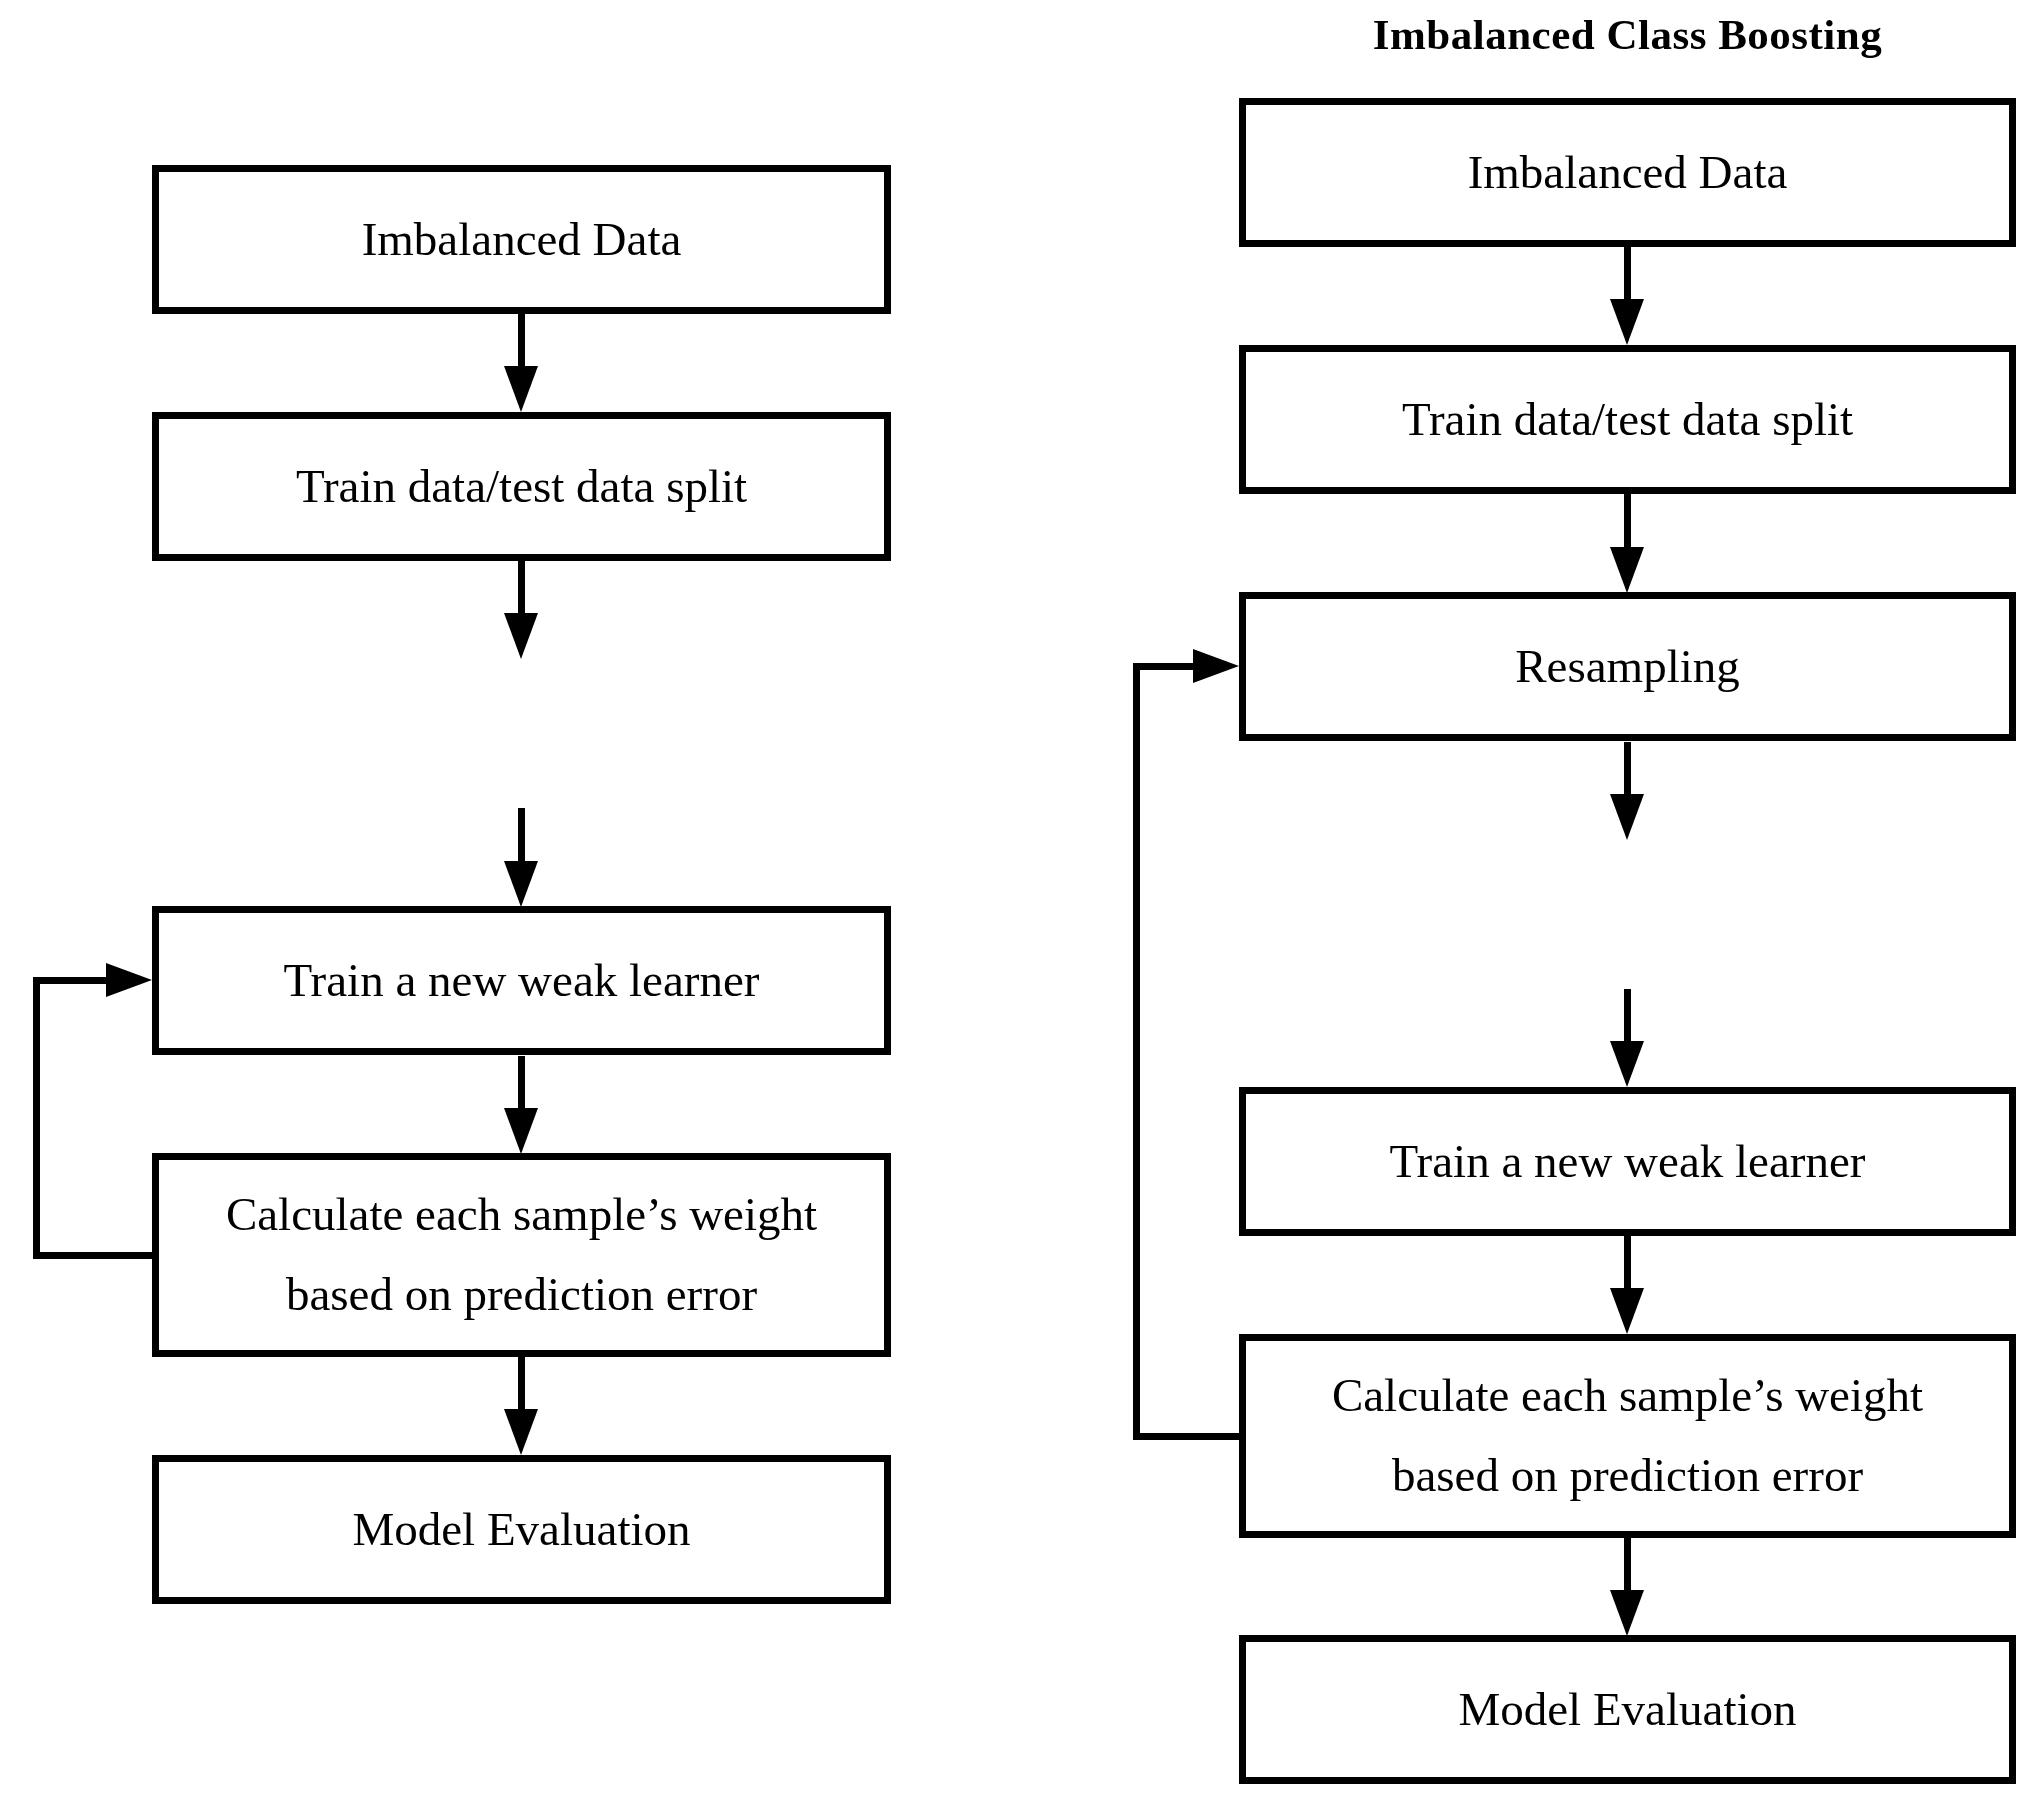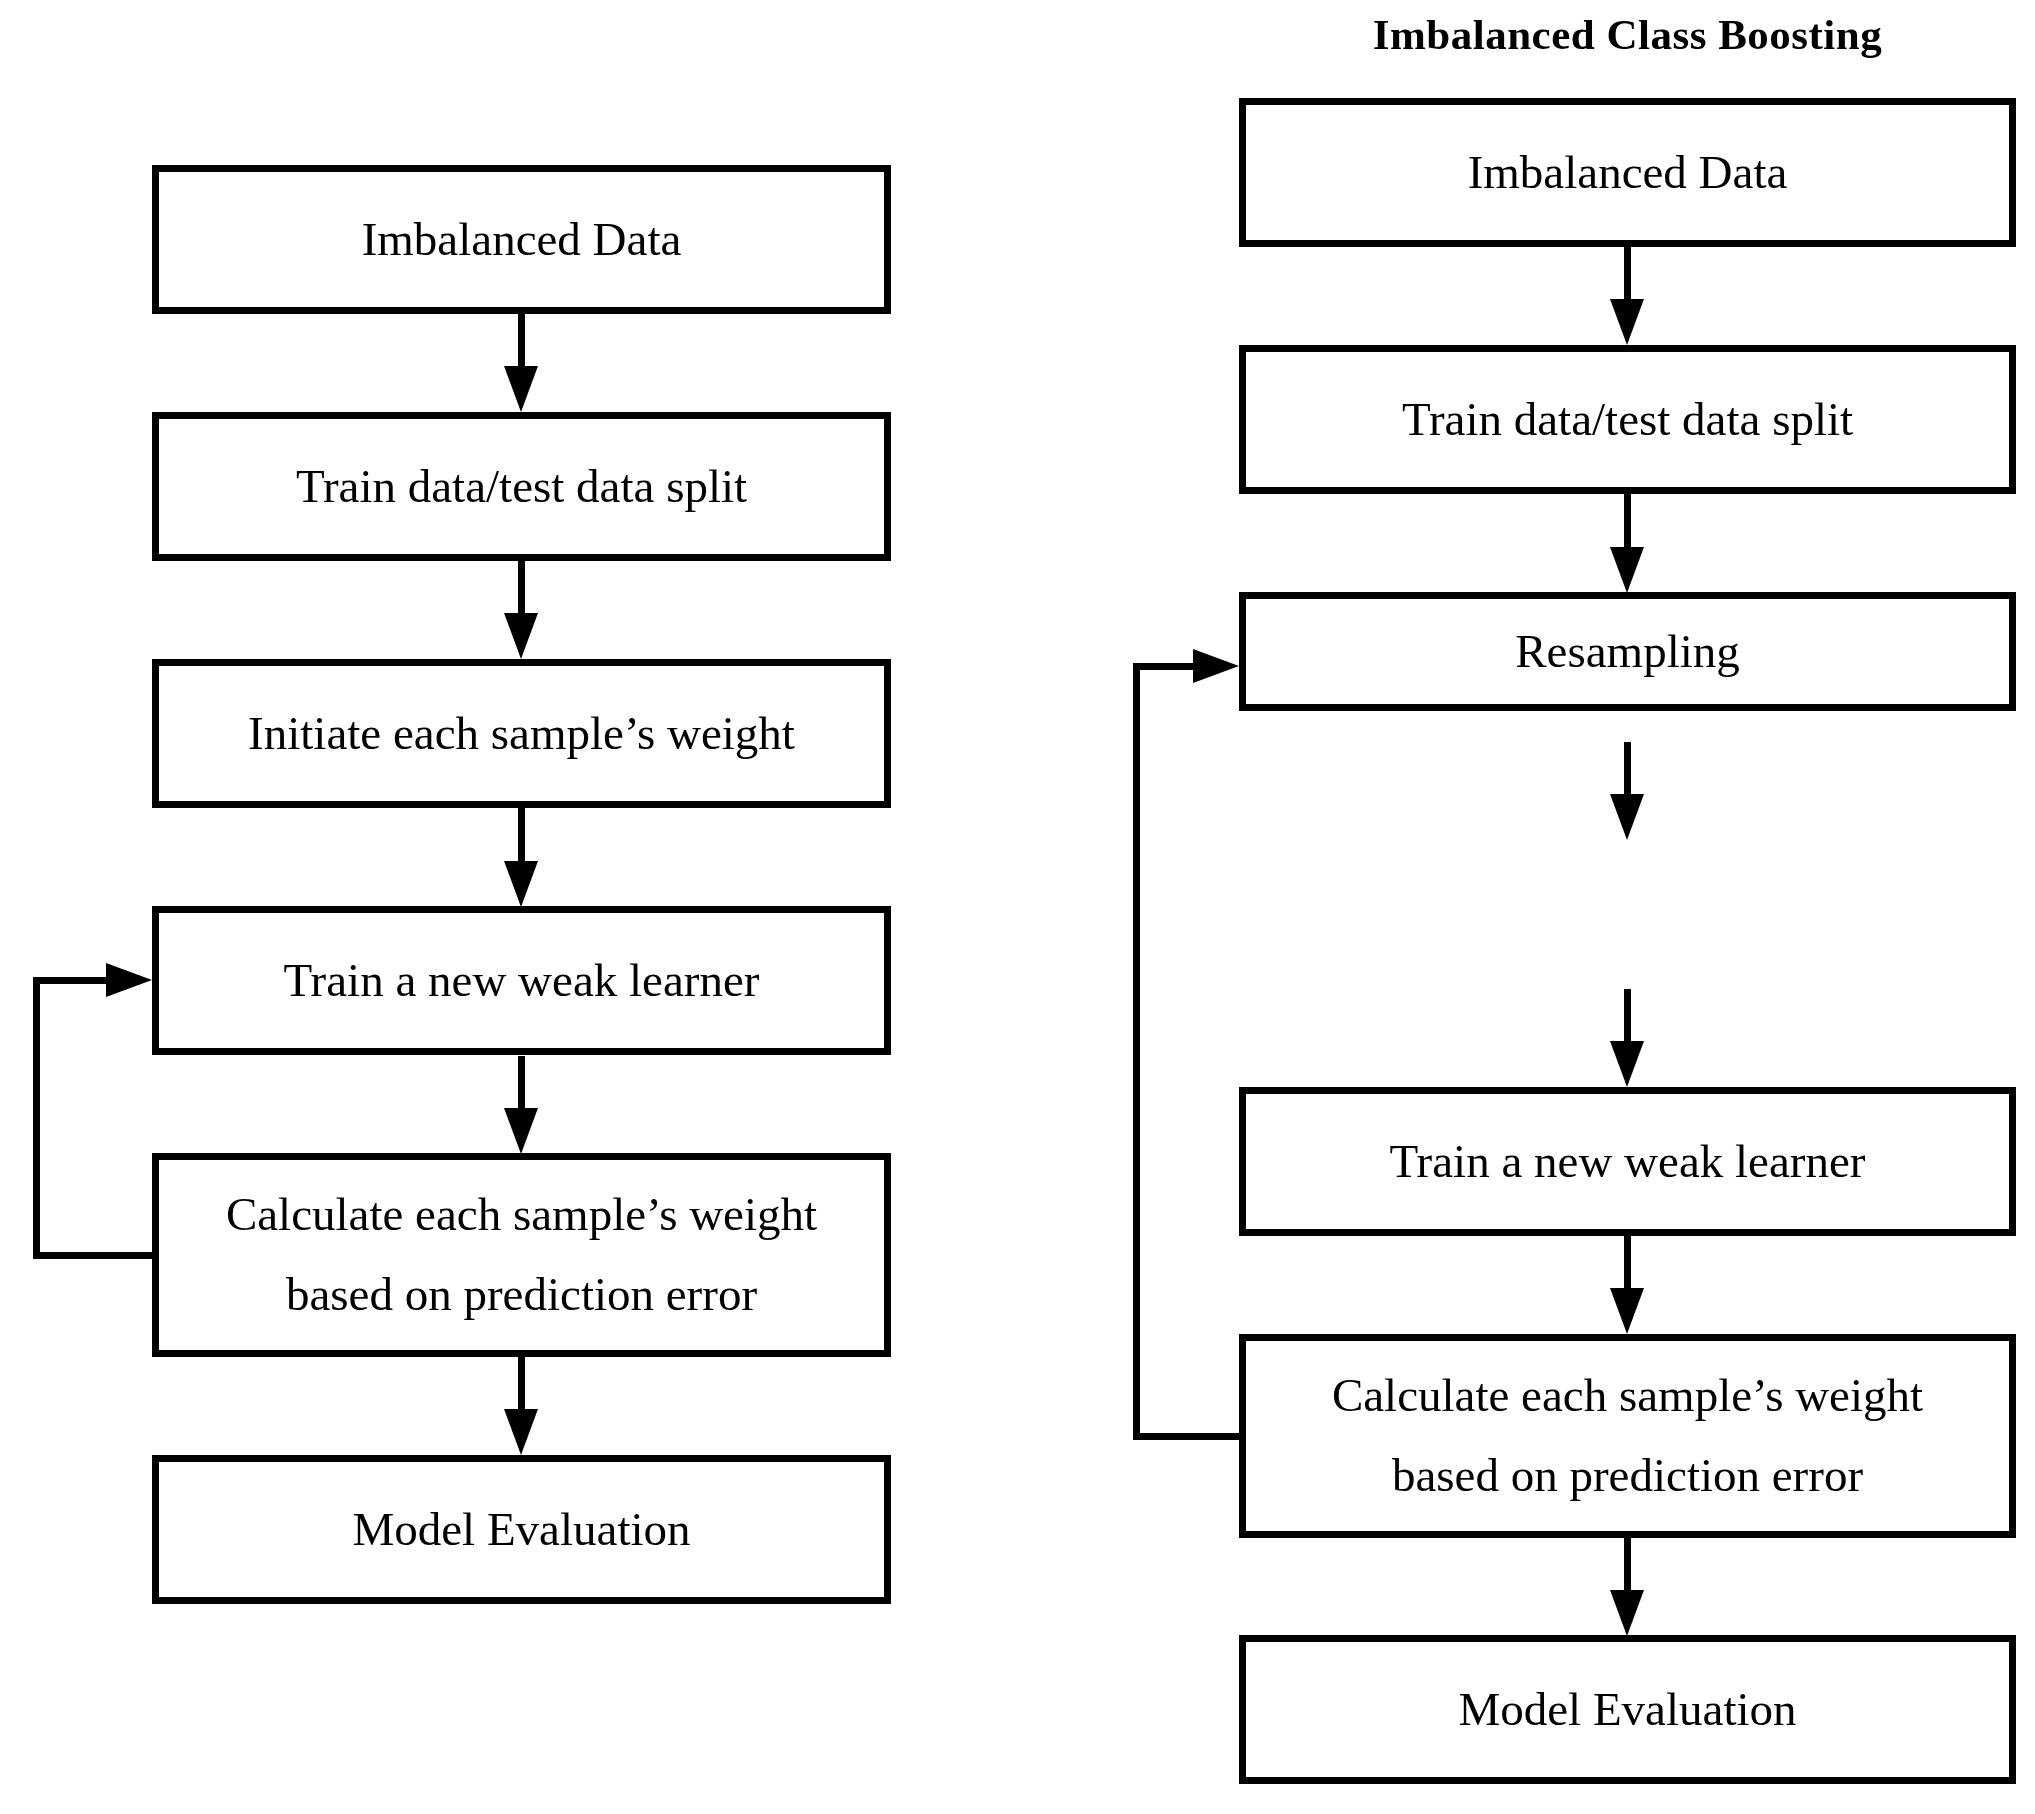--- a/index.html
+++ b/index.html
@@ -39,21 +39,21 @@
   #l-b1{top:165px;height:149px;}
   #l-b2{top:412px;height:149px;}
   #l-b3{top:659px;height:149px;}
   #l-b4{top:906px;height:149px;}
   #l-b5{top:1153px;height:204px;}
   #l-b6{top:1455px;height:149px;}
   
   .rbox{left:1239px;width:777px;}
   #r-b1{top:98px;height:149px;}
   #r-b2{top:345px;height:149px;}
-  #r-b3{top:592px;height:119px;}
+  #r-b3{top:592px;height:149px;}
   #r-b4{top:839px;height:149px;}
   #r-b5{top:1087px;height:149px;}
   #r-b6{top:1334px;height:204px;}
   #r-b7{top:1635px;height:149px;}
   
   .stem{position:absolute;width:6.5px;background:#000;}
   .head-down{position:absolute;width:0;height:0;
     border-left:17.4px solid transparent;border-right:17.4px solid transparent;
     border-top:46px solid #000;}
   .head-right{position:absolute;width:0;height:0;
@@ -72,23 +72,20 @@
 <body>
 
 <div class="canvas">
 
 
   <div class="fc-box lbox" id="l-b1">
     <span>Imbalanced Data</span>
   </div>
   <div class="fc-box lbox" id="l-b2">
     <span>Train data/test data split</span>
-  </div>
-  <div class="fc-box lbox" id="l-b3">
-    <span>Initiate each sample’s weight</span>
   </div>
   <div class="fc-box lbox" id="l-b4">
     <span>Train a new weak learner</span>
   </div>
   <div class="fc-box lbox" id="l-b5">
     <span>Calculate each sample’s weight</span>
     <span>based on prediction error</span>
   </div>
   <div class="fc-box lbox" id="l-b6">
     <span>Model Evaluation</span>

